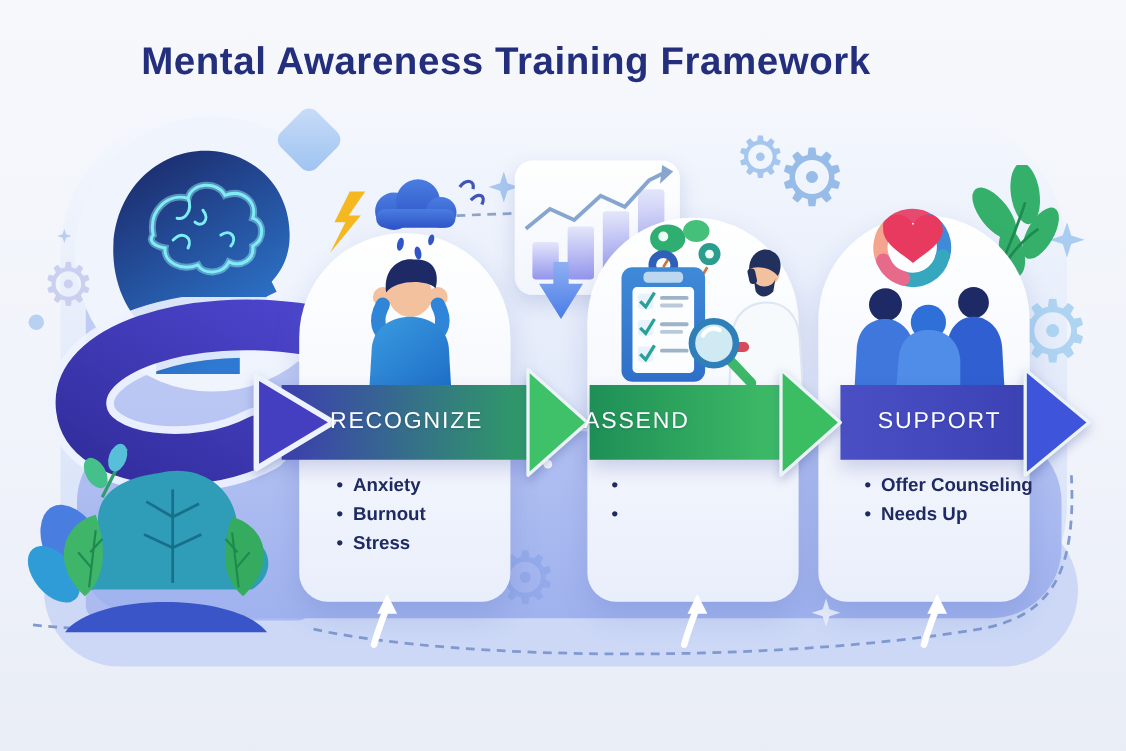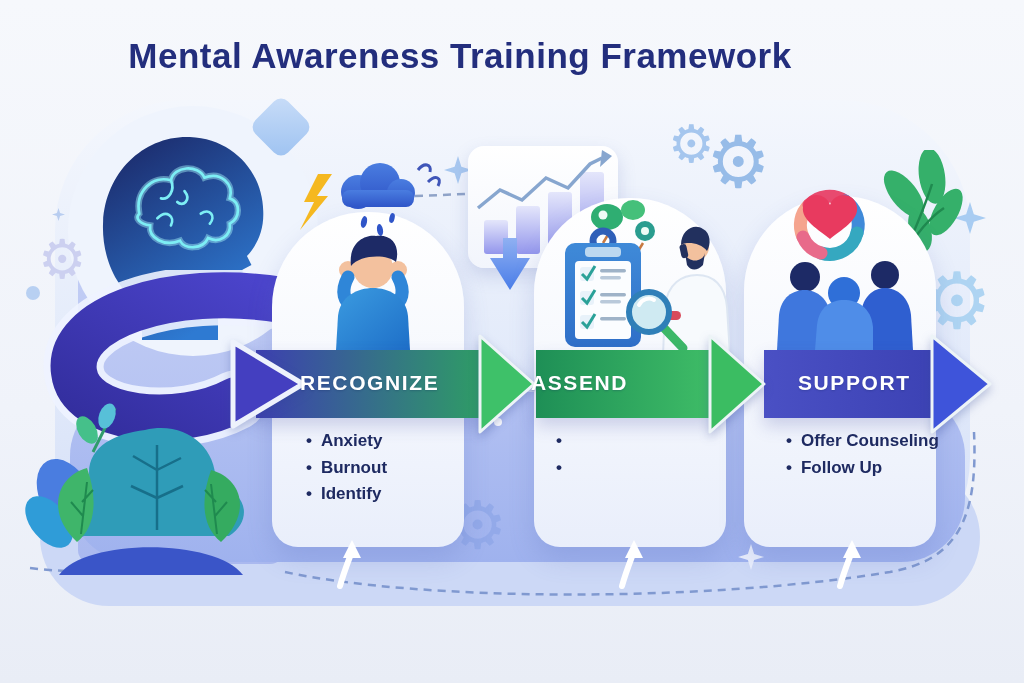--- a/index.html
+++ b/index.html
@@ -20,21 +20,21 @@
     background:linear-gradient(180deg,#b3c1f2,#9fb2ee);z-index:3;}
   .halo{left:68px;top:106px;width:250px;height:250px;border-radius:50%;
     background:#eff4fd;z-index:4;}
   .card{width:192px;height:335px;border-radius:95px 95px 26px 26px;z-index:10;
     background:linear-gradient(180deg,#ffffff 0%,#f4f7fd 55%,#e9eefb 100%);
     box-shadow:0 12px 26px rgba(80,100,180,.20);}
   .seg{top:350px;height:68px;z-index:12;box-shadow:0 8px 16px rgba(60,70,160,.22);}
   .seg1{left:256px;width:230px;background:linear-gradient(90deg,#3d3fb0,#2e9e64);}
   .seg2{left:536px;width:178px;background:linear-gradient(90deg,#1e8f56,#3fbd67);}
   .seg3{left:764px;width:172px;background:linear-gradient(90deg,#4a50c4,#3c42b4);}
-  .stage-label{top:371px;font-size:21px;font-weight:700;letter-spacing:1.6px;
+  .stage-label{top:371px;font-size:21px;font-weight:400;letter-spacing:1.6px;
     color:#ffffff;z-index:15;text-shadow:0 1px 2px rgba(20,40,90,.25);}
   .bullets{margin:0;padding:0;list-style:none;z-index:15;}
   .bullets li{display:flex;align-items:baseline;gap:9px;
     font-size:17px;line-height:26.5px;font-weight:700;color:#1e2a61;}
   .bullets .dot{font-size:17px;color:#1e2a61;}
   .gear{z-index:5;line-height:1;user-select:none;}
   .sparkle{z-index:5;clip-path:polygon(50% 0,62% 38%,100% 50%,62% 62%,50% 100%,38% 62%,0 50%,38% 38%);}
   .diamond{left:258px;top:104px;width:46px;height:46px;border-radius:10px;
     transform:rotate(45deg);background:linear-gradient(135deg,#c9ddf8,#9dc2f1);z-index:5;}
   .dot-deco{border-radius:50%;z-index:5;}
@@ -298,39 +298,39 @@
     <li>
         <span class="dot">•</span>
         <span>Anxiety</span>
       </li>
     <li>
         <span class="dot">•</span>
         <span>Burnout</span>
       </li>
     <li>
         <span class="dot">•</span>
-        <span>Identify</span>
+        <span>Stress</span>
       </li>
   </ul>
   <ul class="abs bullets" style="left:556px;top:428px;">
     <li>
         <span class="dot">•</span>
       </li>
     <li>
         <span class="dot">•</span>
       </li>
   </ul>
   <ul class="abs bullets" style="left:786px;top:428px;">
     <li>
         <span class="dot">•</span>
         <span>Offer Counseling</span>
       </li>
     <li>
         <span class="dot">•</span>
-        <span>Follow Up</span>
+        <span>Needs Up</span>
       </li>
   </ul>
 
   <svg class="abs" style="left:0;top:0;z-index:15;" width="1024" height="683" viewBox="0 0 1024 683">
     <g stroke="#ffffff" stroke-width="6" fill="none" stroke-linecap="round">
       <path d="M340,586 C344,572 348,562 351,554"></path>
       <path d="M622,586 C626,572 630,562 633,554"></path>
       <path d="M840,586 C844,572 848,562 851,554"></path>
     </g>
     <g fill="#ffffff">

